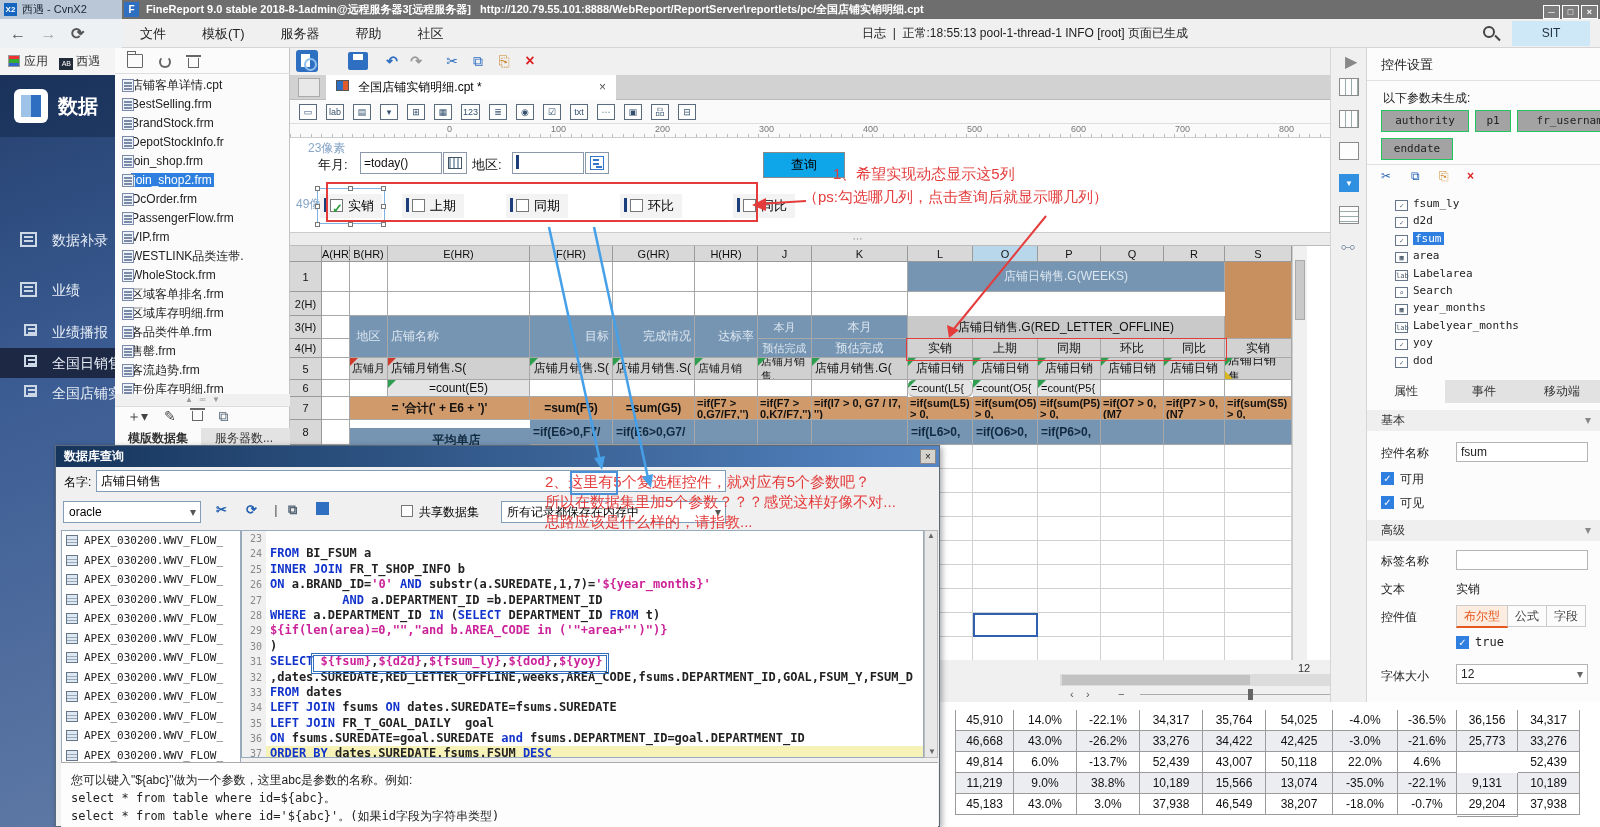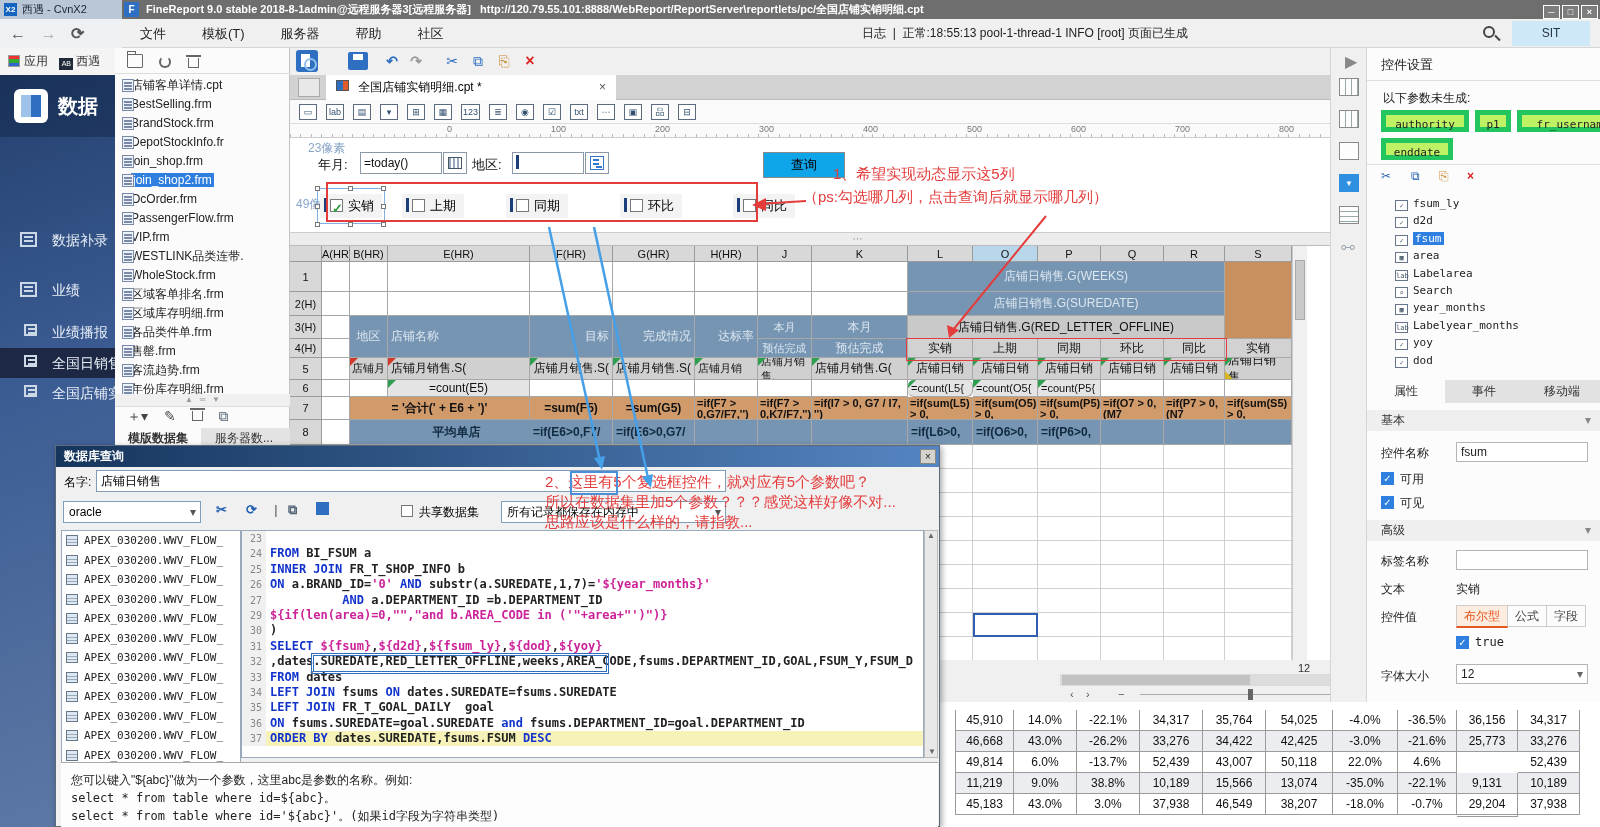--- a/index.html
+++ b/index.html
@@ -163,21 +163,21 @@
   #zoomrow .zt { position:absolute; left:178px; top:1px; width:5px; height:11px; background:#666; }
 
   
   #rail { position:absolute; left:1215px; top:0; width:36px; height:654px; background:#f0f0f0; border-left:1px solid #d5d5d5; }
   .rico { position:absolute; left:8px; width:20px; height:18px; border:1px solid #8a8a8a; background:#fdfdfd; }
   .rico.grid { background:repeating-linear-gradient(90deg,#fdfdfd 0 5px,#9aa 5px 6px),repeating-linear-gradient(#fdfdfd 0 5px,#9aa 5px 6px); }
   .rico.blue { background:#2f8fe0; border-color:#2f8fe0; color:#fff; font-size:8px; text-align:center; line-height:18px; }
   #rpanel { position:absolute; left:1251px; top:0; width:234px; height:654px; background:#fcfcfc; border-left:1px solid #d5d5d5; font-size:12px; color:#222; }
   #rpanel .hdr { padding:8px 0 6px 14px; font-size:13px; border-bottom:1px solid #e0e0e0; }
   #rpnotice { padding:9px 0 4px 16px; font-size:12px; }
-  .chip { position:absolute; height:22px; border:5px solid #22c55e; background:#bef264; font-family:"DejaVu Sans Mono",monospace;
+  .chip { position:absolute; height:22px; border:1px solid #22c55e; background:#a3a3a3; font-family:"DejaVu Sans Mono",monospace;
           font-size:11px; text-align:center; line-height:20px; }
   #rptools { position:absolute; left:0px; top:116px; width:234px; height:26px; border-top:1px solid #e0e0e0; }
   .tree-item { position:absolute; left:28px; height:16px; font-family:"DejaVu Sans Mono",monospace; font-size:11px; line-height:15px; color:#222; white-space:nowrap; }
   .tree-item .ic { display:inline-block; width:13px; height:11px; border:1px solid #67758a; background:#fff; margin-right:5px; vertical-align:-1px;
                    font-size:7px; text-align:center; line-height:10px; color:#456; }
   .tree-item.sel .lb { background:#2f7fe0; color:#fff; padding:0 2px; }
   #rptabs { position:absolute; left:0; top:332px; width:234px; height:23px; background:#e2e2e2; }
   #rptabs .t { display:inline-block; width:78px; height:23px; text-align:center; line-height:23px; color:#333; }
   #rptabs .t.act { background:#fcfcfc; }
   .sechdr { position:absolute; left:0; width:234px; height:21px; background:#efefef; line-height:21px; padding-left:14px; color:#333; }
@@ -476,21 +476,20 @@
         <div class="hcell" style="left: 0px; top: 16px; width: 32px; height: 30px; line-height: 30px;">1</div>
         <div class="hcell" style="left: 0px; top: 46px; width: 32px; height: 24px; line-height: 24px;">2(H)</div>
         <div class="hcell" style="left: 0px; top: 70px; width: 32px; height: 23px; line-height: 23px;">3(H)</div>
         <div class="hcell" style="left: 0px; top: 93px; width: 32px; height: 19px; line-height: 19px;">4(H)</div>
         <div class="hcell" style="left: 0px; top: 112px; width: 32px; height: 22px; line-height: 22px;">5</div>
         <div class="hcell" style="left: 0px; top: 134px; width: 32px; height: 17px; line-height: 17px;">6</div>
         <div class="hcell" style="left: 0px; top: 151px; width: 32px; height: 23px; line-height: 23px;">7</div>
         <div class="hcell" style="left: 0px; top: 174px; width: 32px; height: 25px; line-height: 25px;">8</div>
         <div class="cell cb" style="left: 618px; top: 16px; width: 317px; height: 30px;">店铺日销售.G(WEEKS)</div>
         <div class="cell ct" style="left: 935px; top: 16px; width: 67px; height: 77px;"></div>
-        <div class="cell cb" style="left: 618px; top: 46px; width: 317px; height: 24px;">店铺日销售.G(SUREDATE)</div>
         <div class="cell cb" style="left: 60px; top: 70px; width: 38px; height: 42px;">地区</div>
         <div class="cell cb al" style="left: 98px; top: 70px; width: 142px; height: 42px;">店铺名称</div>
         <div class="cell cb ar" style="left: 240px; top: 70px; width: 83px; height: 42px;">目标</div>
         <div class="cell cb ar" style="left: 323px; top: 70px; width: 82px; height: 42px;">完成情况</div>
         <div class="cell cb ar" style="left: 405px; top: 70px; width: 63px; height: 42px;">达标率</div>
         <div class="cell cb sm" style="left: 468px; top: 70px; width: 54px; height: 23px;">本月</div>
         <div class="cell cb" style="left: 522px; top: 70px; width: 96px; height: 23px;">本月</div>
         <div class="cell cg" style="left: 618px; top: 70px; width: 317px; height: 23px;">店铺日销售.G(RED_LETTER_OFFLINE)</div>
         <div class="cell cb sm" style="left: 468px; top: 93px; width: 54px; height: 19px;">预估完成</div>
         <div class="cell cb" style="left: 522px; top: 93px; width: 96px; height: 19px;">预估完成</div>
@@ -522,21 +521,21 @@
         <div class="cell c7" style="left: 323px; top: 151px; width: 82px; height: 23px;">=sum(G5)</div>
         <div class="cell c7 wr" style="left: 405px; top: 151px; width: 63px; height: 23px;">=if(F7 &gt; 0,G7/F7,'')</div>
         <div class="cell c7 wr" style="left: 468px; top: 151px; width: 54px; height: 23px;">=if(F7 &gt; 0,K7/F7,'')</div>
         <div class="cell c7 wr" style="left: 522px; top: 151px; width: 96px; height: 23px;">=if(I7 &gt; 0, G7 / I7, '')</div>
         <div class="cell c7 wr" style="left: 618px; top: 151px; width: 65px; height: 23px;">=if(sum(L5) &gt; 0,</div>
         <div class="cell c7 wr" style="left: 683px; top: 151px; width: 65px; height: 23px;">=if(sum(O5) &gt; 0,</div>
         <div class="cell c7 wr" style="left: 748px; top: 151px; width: 63px; height: 23px;">=if(sum(P5) &gt; 0,</div>
         <div class="cell c7 wr" style="left: 811px; top: 151px; width: 63px; height: 23px;">=if(O7 &gt; 0,(M7</div>
         <div class="cell c7 wr" style="left: 874px; top: 151px; width: 61px; height: 23px;">=if(P7 &gt; 0,(N7</div>
         <div class="cell c7 wr" style="left: 935px; top: 151px; width: 67px; height: 23px;">=if(sum(S5) &gt; 0,</div>
-        <div class="cell c8" style="left: 60px; top: 174px; width: 214px; height: 25px;">平均单店</div>
+        <div class="cell c8" style="left: 60px; top: 182px; width: 214px; height: 25px;">平均单店</div>
         <div class="cell c8 al" style="left: 240px; top: 174px; width: 83px; height: 25px;">=if(E6&gt;0,F7/</div>
         <div class="cell c8 al" style="left: 323px; top: 174px; width: 82px; height: 25px;">=if(E6&gt;0,G7/</div>
         <div class="cell c8 al" style="left: 618px; top: 174px; width: 65px; height: 25px;">=if(L6&gt;0,</div>
         <div class="cell c8 al" style="left: 683px; top: 174px; width: 65px; height: 25px;">=if(O6&gt;0,</div>
         <div class="cell c8 al" style="left: 748px; top: 174px; width: 63px; height: 25px;">=if(P6&gt;0,</div>
         <div class="cell " style="left: 32px; top: 16px; width: 28px; height: 30px;"></div>
         <div class="cell " style="left: 60px; top: 16px; width: 38px; height: 30px;"></div>
         <div class="cell " style="left: 98px; top: 16px; width: 142px; height: 30px;"></div>
         <div class="cell " style="left: 240px; top: 16px; width: 83px; height: 30px;"></div>
         <div class="cell " style="left: 323px; top: 16px; width: 82px; height: 30px;"></div>
@@ -812,20 +811,21 @@
         <div class="dl-item"><span class="ic"></span><span>APEX_030200.WWV_FLOW_</span></div>
         <div class="dl-item"><span class="ic"></span><span>APEX_030200.WWV_FLOW_</span></div>
         <div class="dl-item"><span class="ic"></span><span>APEX_030200.WWV_FLOW_</span></div>
       </div>
     <div id="sqlwrap">
         <div class="sql-line"><span class="gut">23</span><span class="code"></span></div>
         <div class="sql-line"><span class="gut">24</span><span class="code"><span class="kw">FROM</span> BI_FSUM a</span></div>
         <div class="sql-line"><span class="gut">25</span><span class="code"><span class="kw">INNER JOIN</span> FR_T_SHOP_INFO b</span></div>
         <div class="sql-line"><span class="gut">26</span><span class="code"><span class="kw">ON</span> a.BRAND_ID=<span class="pm">'0'</span> <span class="kw">AND</span> substr(a.SUREDATE,1,7)=<span class="pm">'${year_months}'</span></span></div>
         <div class="sql-line"><span class="gut">27</span><span class="code">          <span class="kw">AND</span> a.DEPARTMENT_ID =b.DEPARTMENT_ID</span></div>
+        <div class="sql-line"><span class="gut">28</span><span class="code"><span class="kw">WHERE</span> a.DEPARTMENT_ID <span class="kw">IN</span> (<span class="kw">SELECT</span> DEPARTMENT_ID <span class="kw">FROM</span> t)</span></div>
         <div class="sql-line"><span class="gut">29</span><span class="code"><span class="pm">${if(len(area)=0,"","and b.AREA_CODE in ('"+area+"')")}</span></span></div>
         <div class="sql-line"><span class="gut">30</span><span class="code">)</span></div>
         <div class="sql-line"><span class="gut">31</span><span class="code"><span class="kw">SELECT</span> <span class="pm">${fsum}</span>,<span class="pm">${d2d}</span>,<span class="pm">${fsum_ly}</span>,<span class="pm">${dod}</span>,<span class="pm">${yoy}</span></span></div>
         <div class="sql-line"><span class="gut">32</span><span class="code">,dates.SUREDATE,RED_LETTER_OFFLINE,weeks,AREA_CODE,fsums.DEPARTMENT_ID,GOAL,FSUM_Y,FSUM_D</span></div>
         <div class="sql-line"><span class="gut">33</span><span class="code"><span class="kw">FROM</span> dates</span></div>
         <div class="sql-line"><span class="gut">34</span><span class="code"><span class="kw">LEFT JOIN</span> fsums <span class="kw">ON</span> dates.SUREDATE=fsums.SUREDATE</span></div>
         <div class="sql-line"><span class="gut">35</span><span class="code"><span class="kw">LEFT JOIN</span> FR_T_GOAL_DAILY  goal</span></div>
         <div class="sql-line"><span class="gut">36</span><span class="code"><span class="kw">ON</span> fsums.SUREDATE=goal.SUREDATE <span class="kw">and</span> fsums.DEPARTMENT_ID=goal.DEPARTMENT_ID</span></div>
         <div class="sql-line hl"><span class="gut">37</span><span class="code"><span class="kw">ORDER BY</span> dates.SUREDATE,fsums.FSUM <span class="kw">DESC</span></span></div>
       </div>

